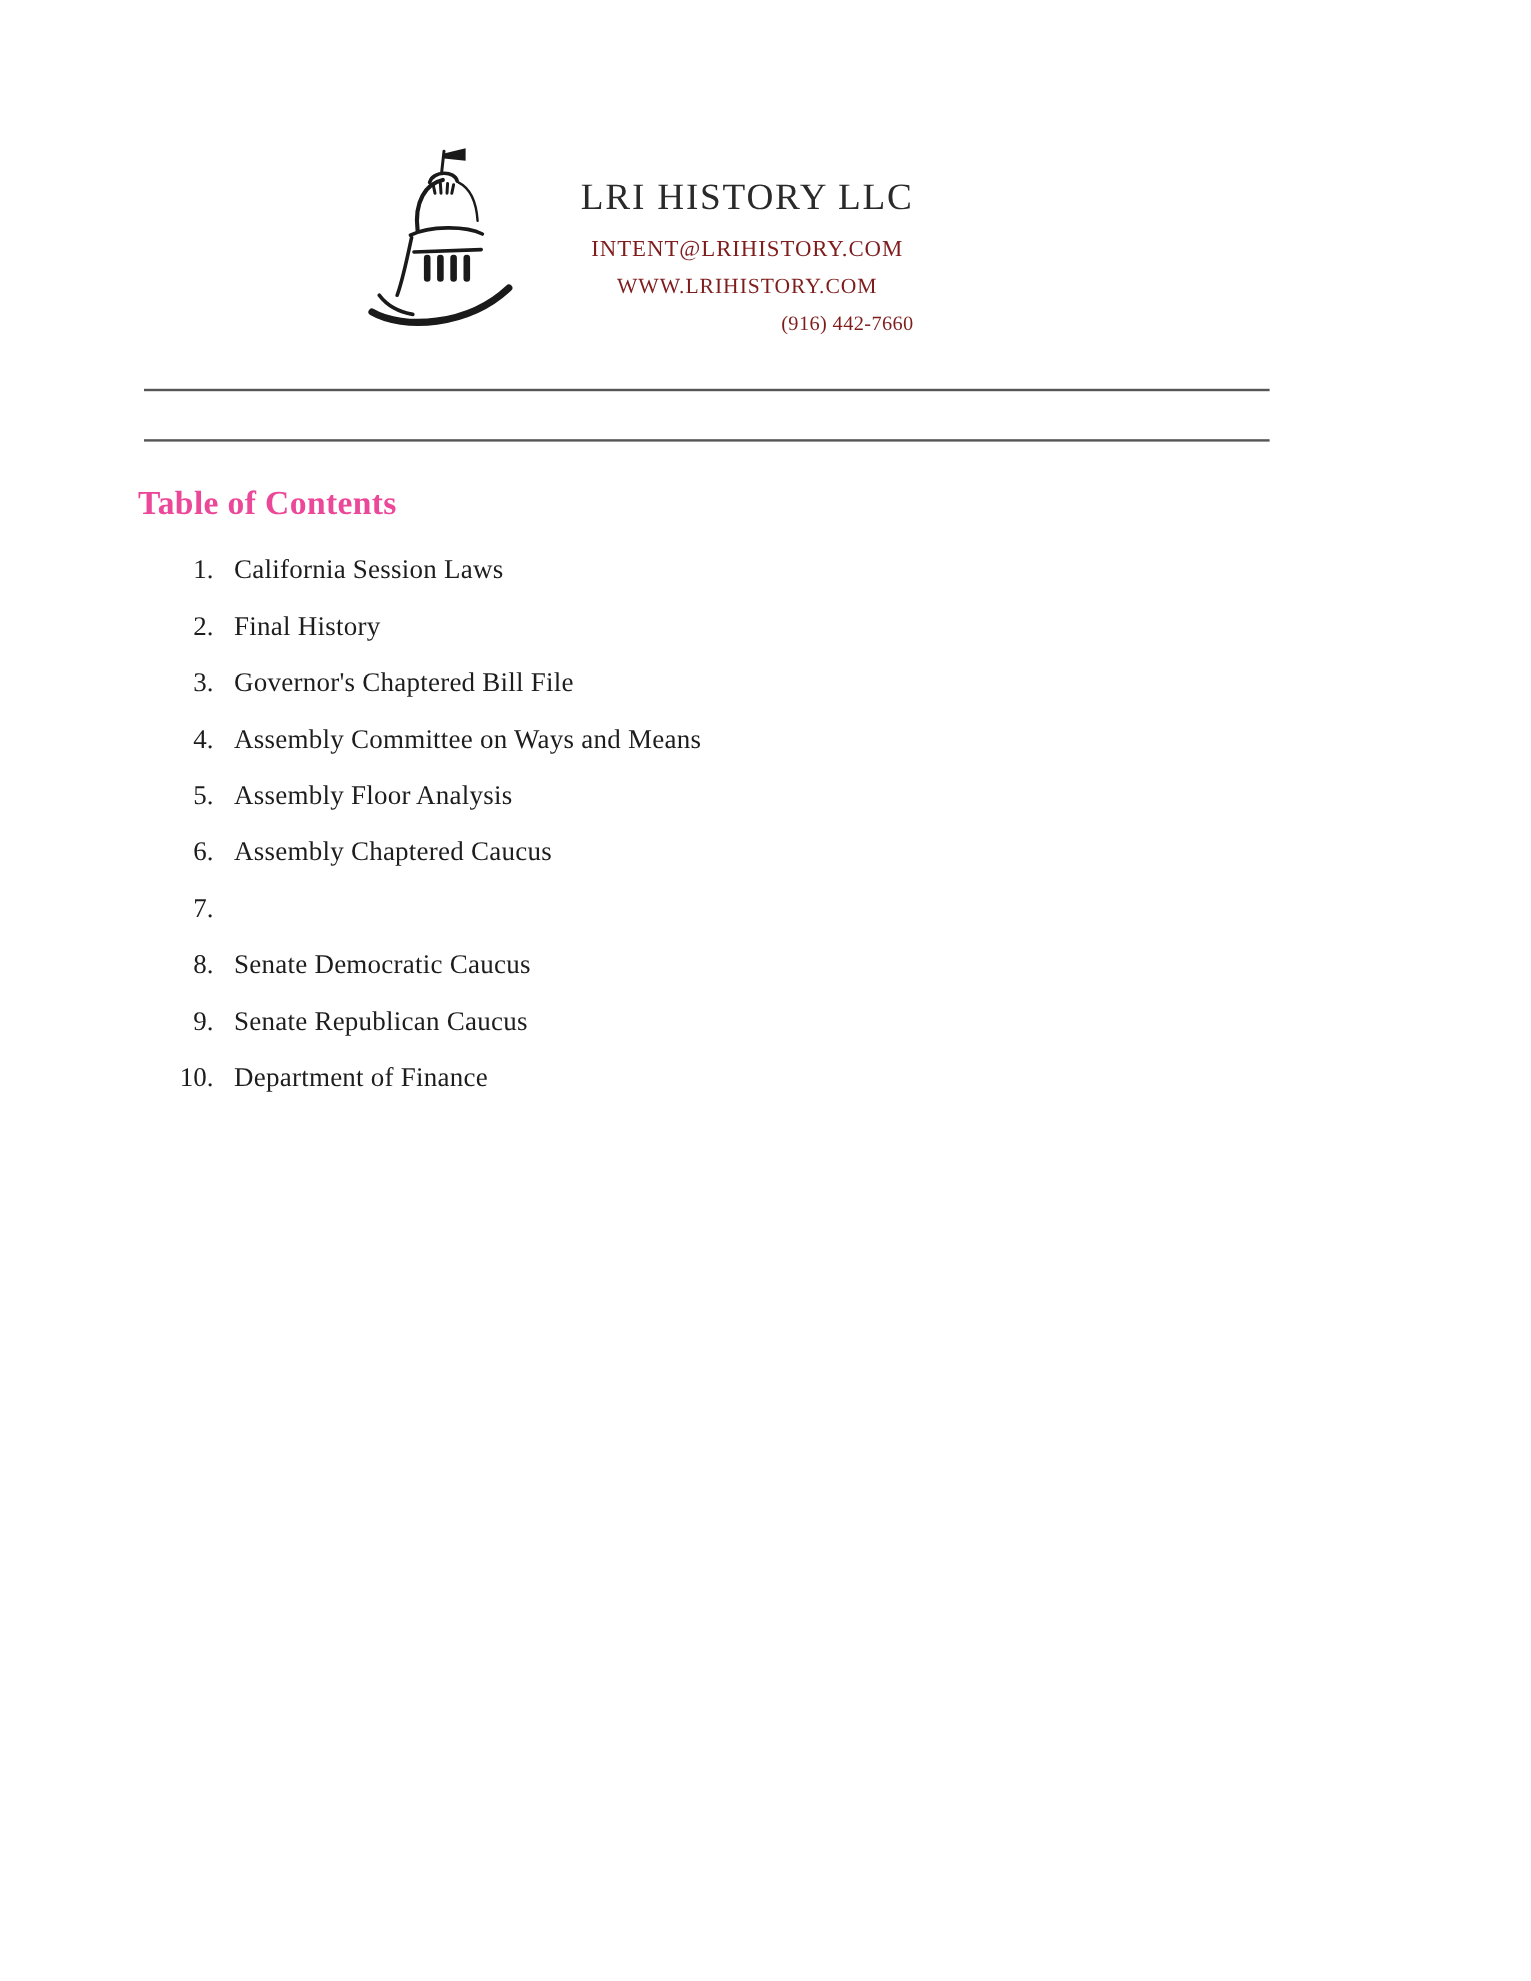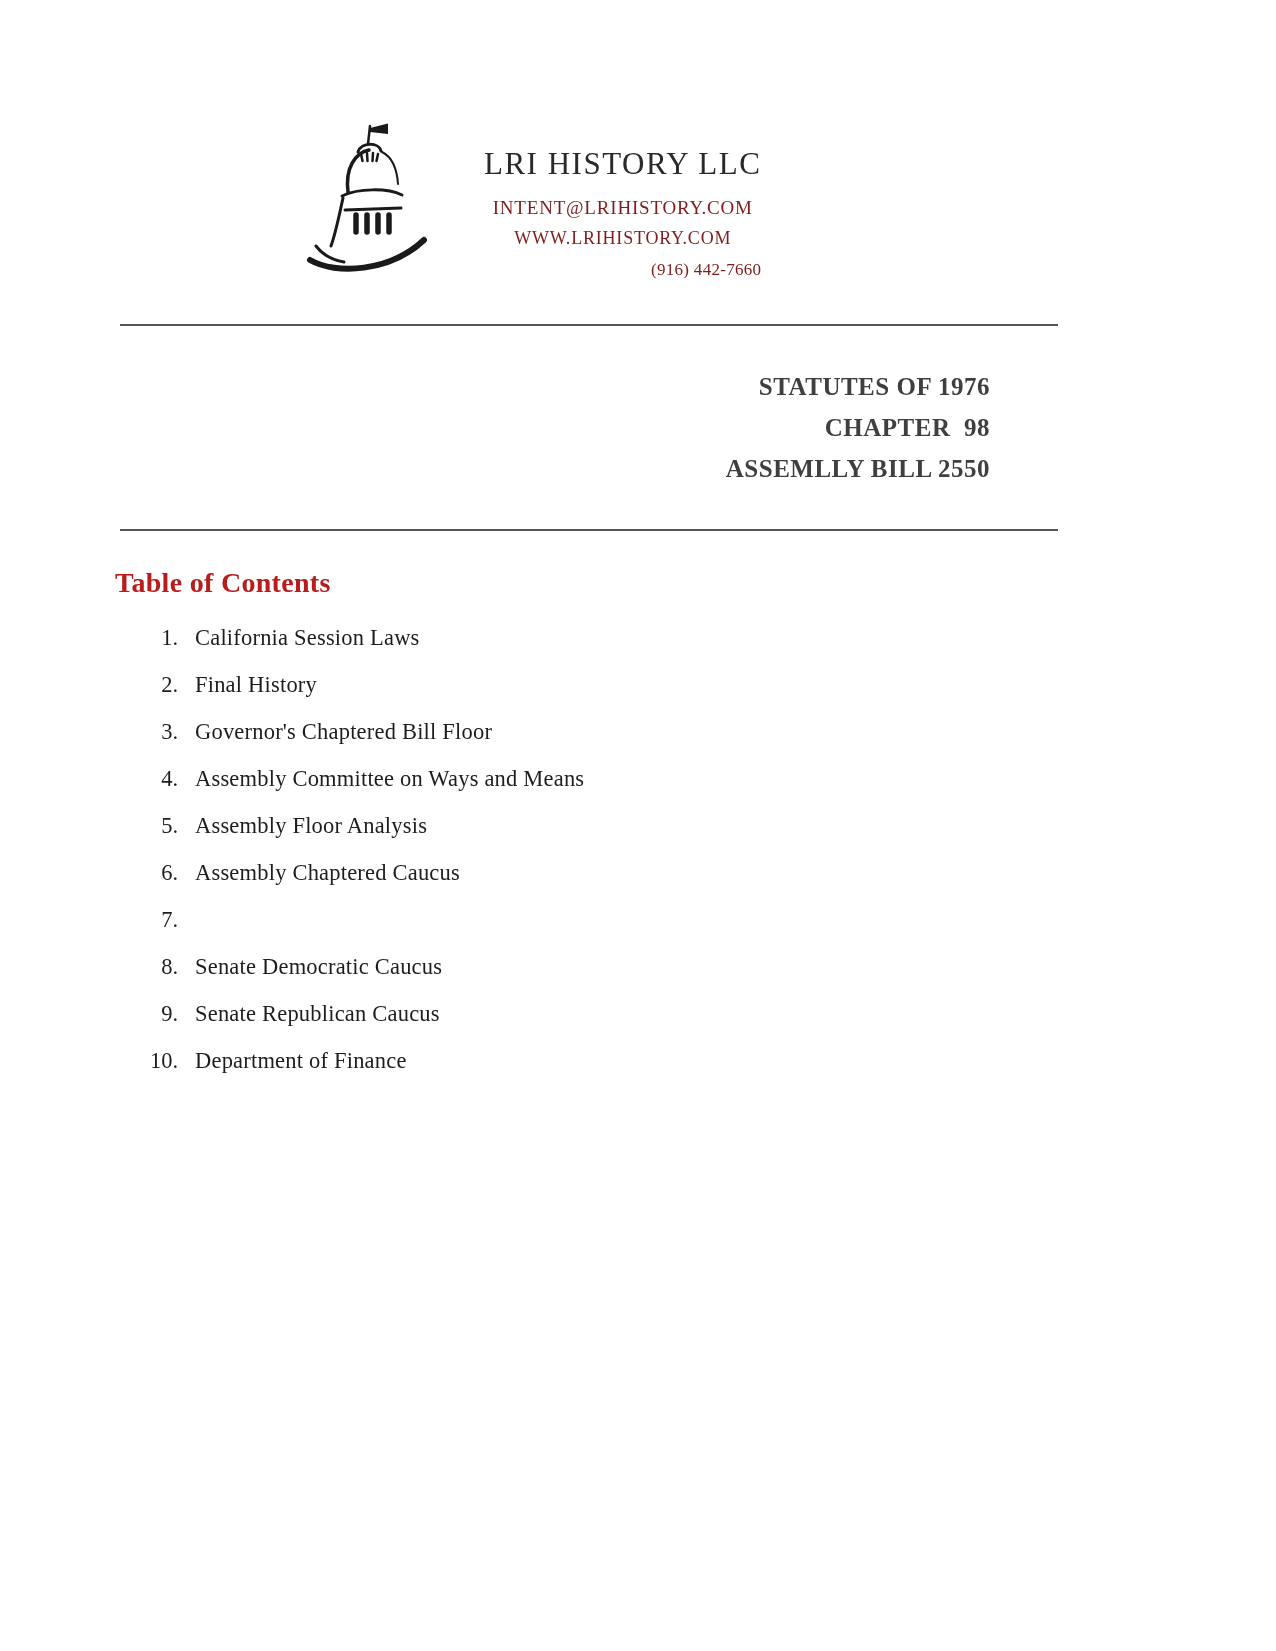--- a/index.html
+++ b/index.html
@@ -75,21 +75,21 @@
     letter-spacing: 0.5px;
     white-space: pre;
   }
 
   
   .toc-heading {
     margin-top: 36px;
     margin-left: 115px;
     font-size: 28px;
     font-weight: bold;
-    color: #b91c1c;
+    color: #ec4899;
     letter-spacing: 0.3px;
   }
   .toc-list {
     margin-top: 26px;
     margin-left: 128px;
     list-style: none;
   }
   .toc-item {
     display: flex;
     align-items: baseline;
@@ -147,42 +147,37 @@
     <div class="header-text">
       <div class="company-name">LRI HISTORY LLC</div>
       <div class="contact-line contact-email">INTENT@LRIHISTORY.COM</div>
       <div class="contact-line contact-website">WWW.LRIHISTORY.COM</div>
       <div class="contact-line contact-phone">(916) 442-7660</div>
     </div>
   </div>
 
   <hr class="rule rule-top">
 
-  <div class="title-block">
-    <div class="title-line">STATUTES OF 1976</div>
-    <div class="title-line">CHAPTER  98</div>
-    <div class="title-line">ASSEMLLY BILL 2550</div>
-  </div>
 
   <hr class="rule rule-bottom">
 
   <div class="toc-heading">Table of Contents</div>
 
   <ul class="toc-list">
     <li class="toc-item">
       <span class="toc-num">1.</span>
       <span class="toc-label">California Session Laws</span>
     </li>
     <li class="toc-item">
       <span class="toc-num">2.</span>
       <span class="toc-label">Final History</span>
     </li>
     <li class="toc-item">
       <span class="toc-num">3.</span>
-      <span class="toc-label">Governor's Chaptered Bill Floor</span>
+      <span class="toc-label">Governor's Chaptered Bill File</span>
     </li>
     <li class="toc-item">
       <span class="toc-num">4.</span>
       <span class="toc-label">Assembly Committee on Ways and Means</span>
     </li>
     <li class="toc-item">
       <span class="toc-num">5.</span>
       <span class="toc-label">Assembly Floor Analysis</span>
     </li>
     <li class="toc-item">

